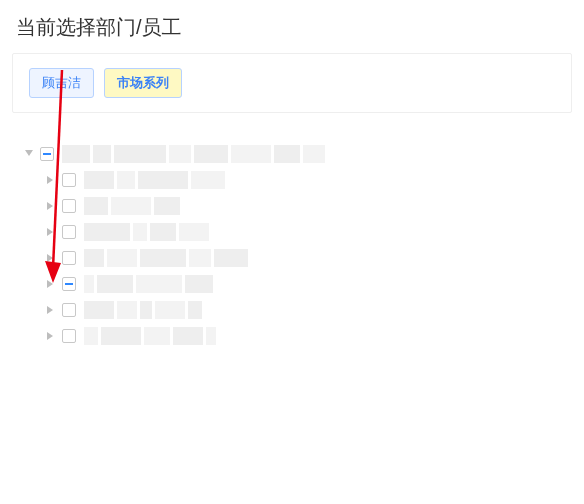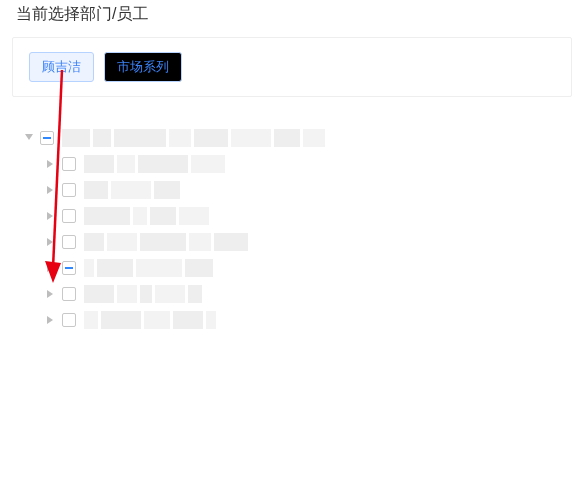--- a/index.html
+++ b/index.html
@@ -9,22 +9,22 @@
       color: #333;
       background: #fff;
       width: 584px;
       height: 504px;
       position: relative;
     }
     .container {
       padding: 0;
     }
     .section-title {
-      padding: 4px 16px 12px;
-      font-size: 16px;
+      padding: 14px 16px 12px;
+      font-size: 20px;
       color: #333;
     }
     .tag-card {
       margin: 0 12px 18px 12px;
       background: #fff;
       border: 1px solid #eee;
       border-radius: 2px;
       padding: 14px 16px;
       display: flex;
       gap: 10px;
@@ -35,21 +35,22 @@
       padding: 5px 12px;
       border: 1px solid #b6d2ff;
       background: #eef4ff;
       color: #3b82f6;
       border-radius: 3px;
       font-size: 13px;
       cursor: pointer;
       user-select: none;
     }
     .tag.plain {
-      background: #000000;
+      background: #fef9c3;
+      font-weight: bold;
     }
     .tree {
       padding: 10px 16px 16px 24px;
     }
     .tree-item {
       display: flex;
       align-items: center;
       gap: 6px;
       height: 26px;
       margin-bottom: 0px;

